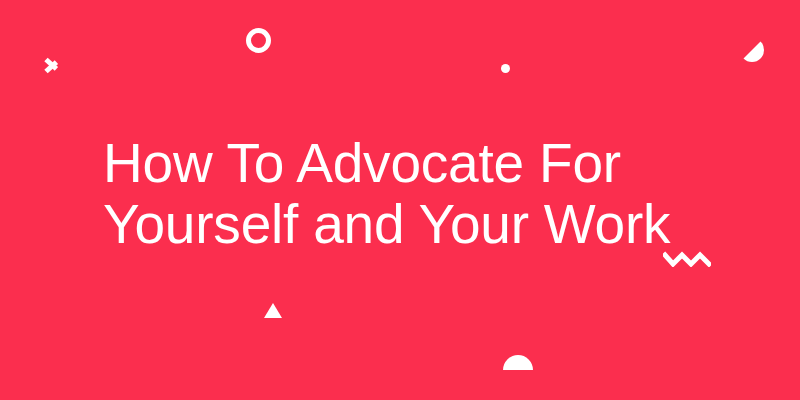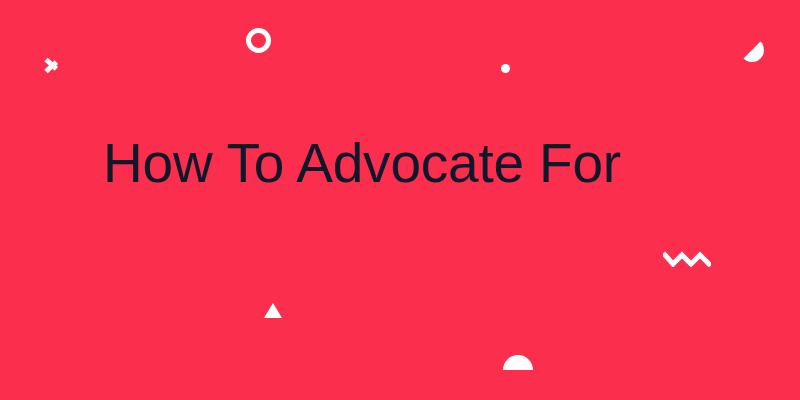--- a/index.html
+++ b/index.html
@@ -23,21 +23,21 @@
 
   
   #title-block {
     position: absolute;
     left: 103px;
     top: 133px;
     width: 620px;
   }
   .title-line {
     display: block;
-    color: #0f172a;
+    color: #ffffff;
     font-family: "Liberation Sans", sans-serif;
     font-weight: 300;
     font-size: 55px;
     line-height: 61px;
     letter-spacing: -0.2px;
     white-space: nowrap;
   }
 
   
   .deco { position: absolute; }
@@ -159,15 +159,16 @@
       <polyline points="2,4 10,13 19,4 28,13 37,4 46,13" fill="none" stroke="#FFFFFF" stroke-width="5" stroke-linecap="square" stroke-linejoin="miter"></polyline>
     </svg>
   </div>
 
   <div class="deco" id="shape-triangle"></div>
 
   <div class="deco" id="shape-dome"></div>
 
   <div id="title-block">
     <span class="title-line">How To Advocate For</span>
+    <span class="title-line">Yourself and Your Work</span>
   </div>
 
 </div>
 
 </body></html>

